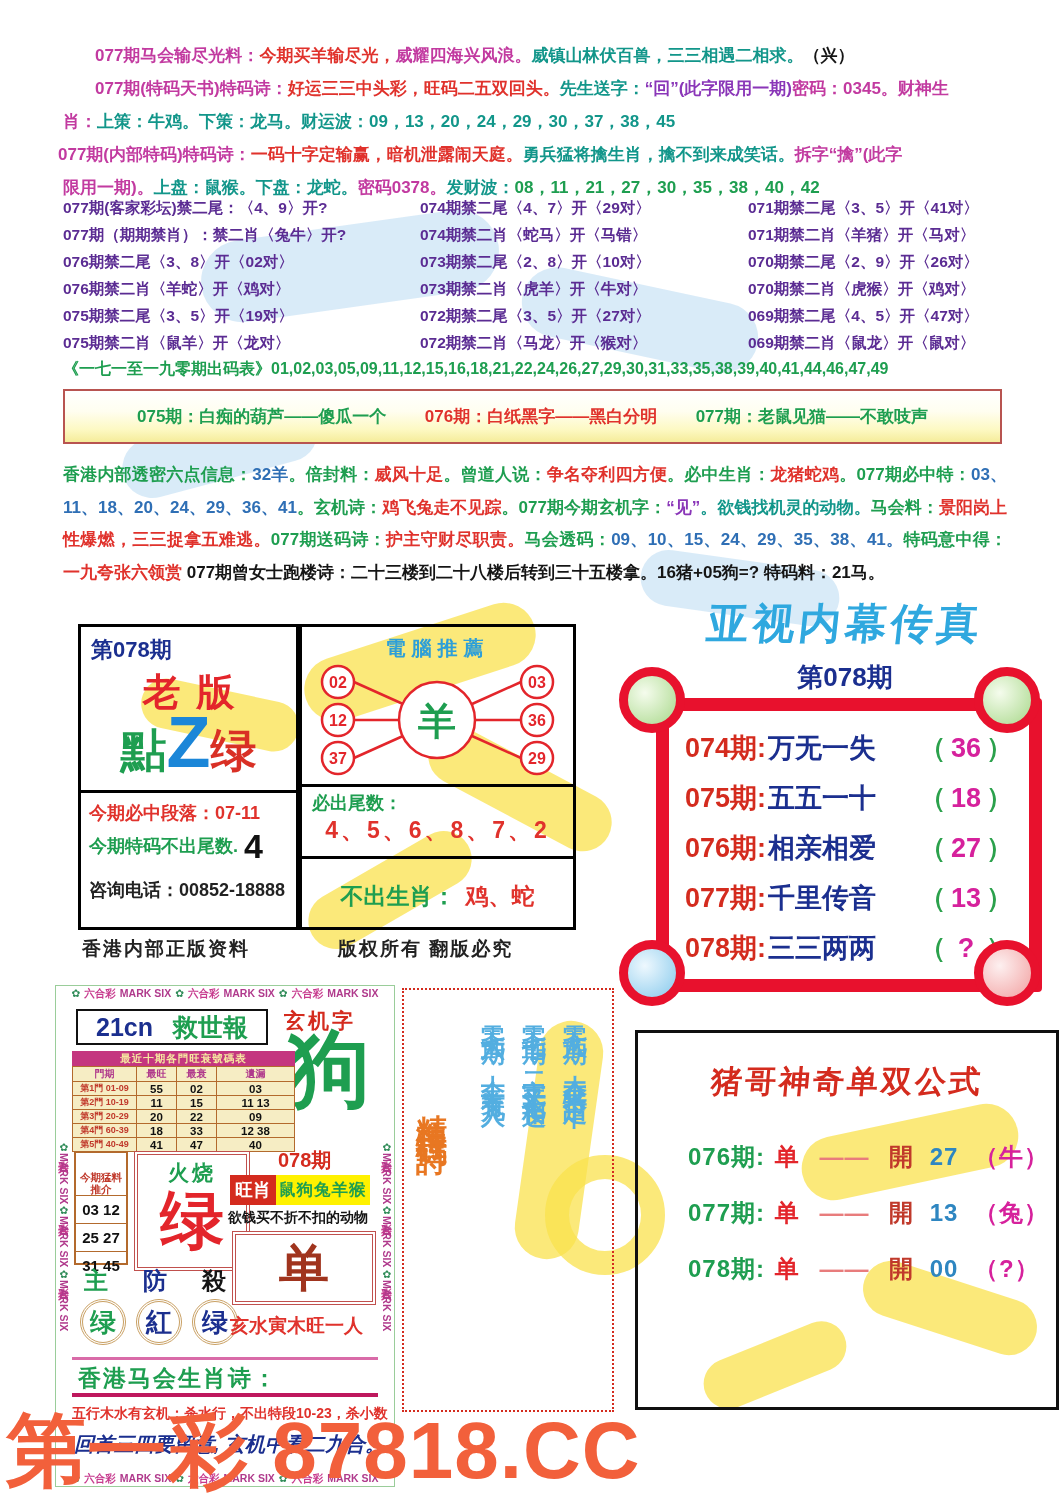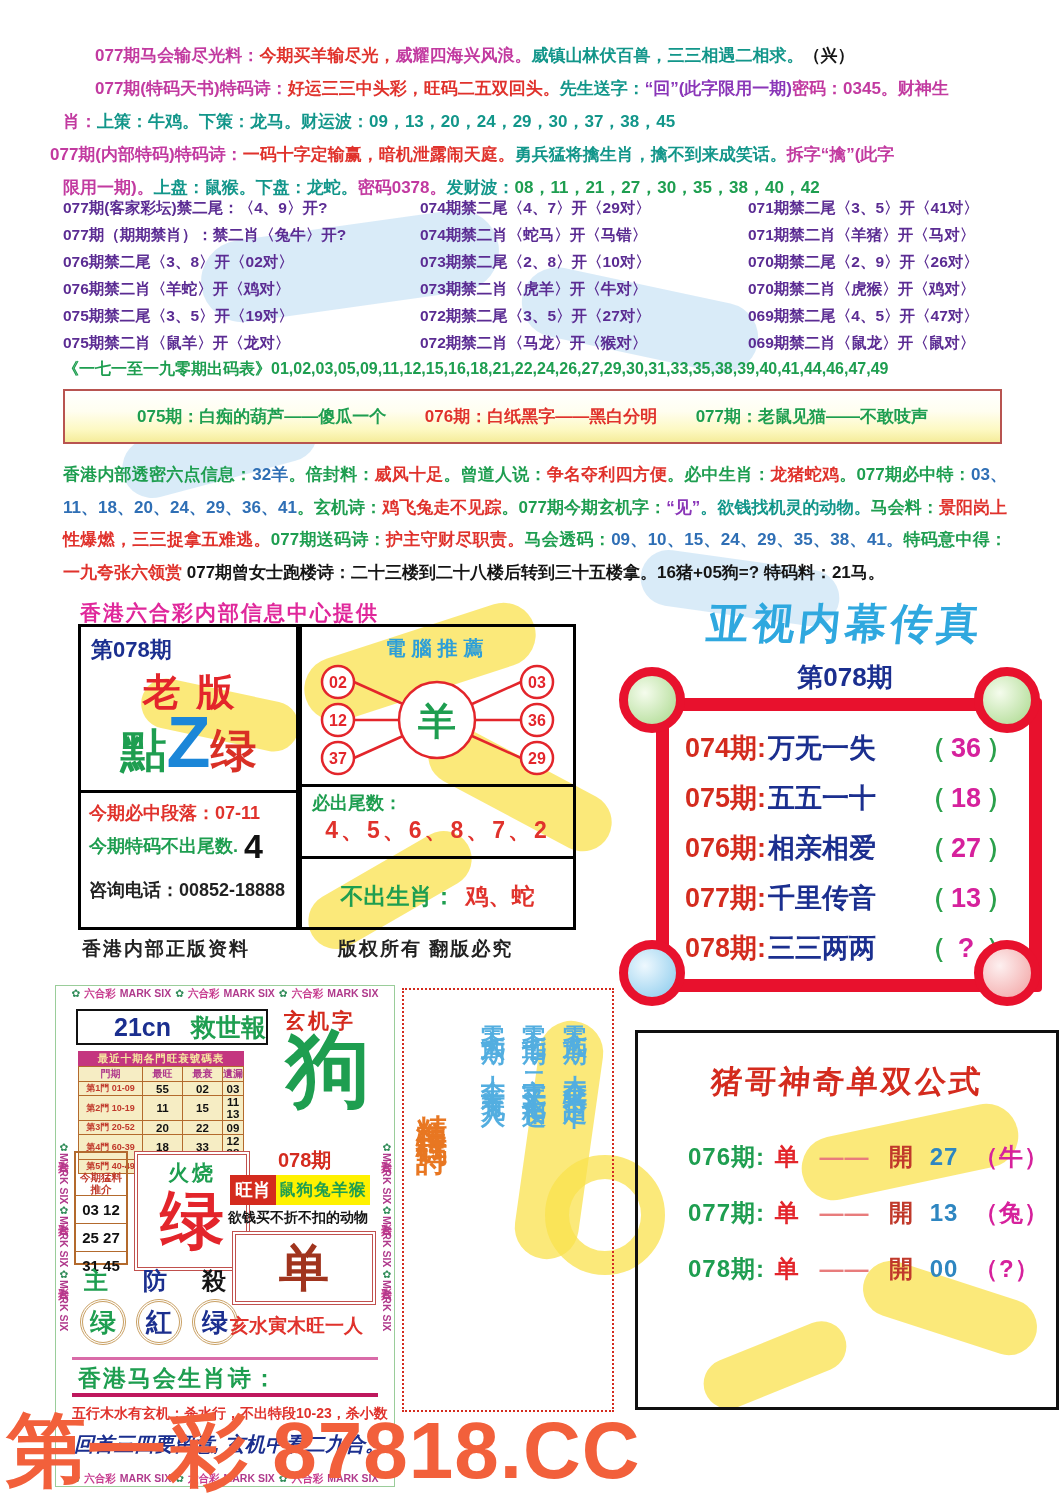--- a/index.html
+++ b/index.html
@@ -70,26 +70,26 @@
   
   .msix{position:absolute;left:55px;top:985px;width:340px;height:502px;background:#fff;border:1px solid #9ACD9A;z-index:1}
   .ms-strip{position:absolute;overflow:hidden;white-space:nowrap;font-size:10.5px;font-weight:bold;line-height:15px;text-align:center}
   .ms-top{left:0;right:0;top:0;height:15px}
   .ms-bot{left:0;right:0;bottom:0;height:15px}
   .ms-side{top:15px;bottom:15px;width:15px;writing-mode:vertical-rl;text-orientation:mixed;line-height:15px}
   .ms-left{left:0}.ms-right{right:0}
   .ms-f{color:#2E8B57;margin:0 2px}.ms-n{color:#C73B8E;margin:0 2px}.ms-m{color:#B03A8C;margin:0 2px}
   .ms-inner{position:absolute;left:16px;top:15px;right:16px;bottom:15px}
   .ms-brand{position:absolute;left:4px;top:8px;width:192px;height:36px;border:2px solid #111;
-            display:flex;align-items:center;justify-content:flex-end;gap:20px}
+            display:flex;align-items:center;justify-content:center;gap:20px}
   .ms-brand .b1{font-size:25px;font-weight:900;color:#1B2F8F}
   .ms-brand .b2{font-size:25px;font-weight:900;color:#1E9E50}
   .ms-xuanji{position:absolute;left:212px;top:6px;font-size:21px;font-weight:bold;color:#D42B1E;letter-spacing:3px}
   .ms-dog{position:absolute;left:214px;top:26px;font-size:84px;font-weight:900;color:#1E9E50;line-height:1}
-  .ms-tablew{position:absolute;left:6px;top:50px;width:166px}
+  .ms-tablew{position:absolute;left:0;top:50px;width:223px}
   .ms-ttitle{height:15px;background:#C4367F;color:#F6E7A0;font-size:10.5px;font-weight:bold;text-align:center;line-height:15px;letter-spacing:1px}
   .ms-tablew table{width:100%;border-collapse:collapse;background:#F6EDC4;font-size:10.5px}
   .ms-tablew th,.ms-tablew td{border:1px solid #B36A2D;height:13px;text-align:center;font-weight:bold;padding:0}
   .ms-tablew th{color:#B03A8C;font-size:10px}
   .ms-tablew td{color:#111;font-size:11.5px}
   .ms-tablew td.lblc{color:#C0392B;font-size:9px;white-space:nowrap}
   .ms-hot{position:absolute;left:2px;top:150px;width:54px;height:114px;border:2px solid #B36A2D;text-align:center}
   .ms-hot .hl{font-size:10.5px;font-weight:bold;color:#C0392B;line-height:12px;padding-top:18px}
   .ms-hot .hn{font-size:15px;font-weight:bold;color:#111;border-top:1px solid #B36A2D;line-height:27px}
   .ms-fire{position:absolute;left:62px;top:150px;width:116px;height:120px;border:4px double #C0504D;text-align:center;background:#fff}
@@ -152,21 +152,21 @@
 
   <div class="tline" style="left:95px;top:44px">
     
   <span class="c-mag">077期马会输尽光料：</span><span class="c-red">今期买羊输尽光，</span><span class="c-mag">威耀四海兴风浪。</span><span class="c-teal">威镇山林伏百兽，三三相遇二相求。</span><span class="c-blk">（兴）</span></div>
   <div class="tline" style="left:95px;top:77px">
     
   <span class="c-mag">077期(特码天书)特码诗：</span><span class="c-red">好运三三中头彩，旺码二五双回头。</span><span class="c-teal">先生送字：</span><span class="c-pur">“回”(此字限用一期)</span><span class="c-mag">密码：0345。财神生</span></div>
   <div class="tline" style="left:63px;top:110px">
     
   <span class="c-mag">肖：</span><span class="c-teal">上策：牛鸡。下策：龙马。财运波：</span><span class="c-teal">09，13，20，24，29，30，37，38，45</span></div>
-  <div class="tline" style="left:50px;top:143px">
+  <div class="tline" style="left:58px;top:143px">
     
   <span class="c-mag">077期(内部特码)特码诗：</span><span class="c-red">一码十字定输赢，暗机泄露闹天庭。</span><span class="c-teal">勇兵猛将擒生肖，擒不到来成笑话。</span><span class="c-mag">拆字“擒”(此字</span></div>
   <div class="tline" style="left:63px;top:176px">
     
   <span class="c-mag">限用一期)。</span><span class="c-teal">上盘：鼠猴。下盘：龙蛇。</span><span class="c-mag">密码0378。</span><span class="c-teal">发财波：</span><span class="c-grn">08，11，21，27，30，35，38，40，42</span></div>
 
   <div class="ban-col" style="left:63px;top:194px">
 
   <div class="ban-item">077期(客家彩坛)禁二尾：〈4、9〉开?</div>
       <div class="ban-item">077期（期期禁肖）：禁二肖〈兔牛〉开?</div>
@@ -202,21 +202,20 @@
 
   <span class="c-grn">075期：白痴的葫芦——傻瓜一个</span>
       <span class="c-red">076期：白纸黑字——黑白分明</span>
       <span class="c-grn">077期：老鼠见猫——不敢吱声</span>
     </div>
 
   <div class="insider">
     
   <span class="c-grn">香港内部透密六点信息：</span><span class="c-blu">32羊</span><span class="c-grn">。倍封料：</span><span class="c-red">威风十足</span><span class="c-grn">。曾道人说：</span><span class="c-red">争名夺利四方便</span><span class="c-grn">。必中生肖：</span><span class="c-red">龙猪蛇鸡</span><span class="c-grn">。077期必中特：</span><span class="c-blu">03、11、18、20、24、29、36、41</span><span class="c-grn">。玄机诗：</span><span class="c-red">鸡飞兔走不见踪</span><span class="c-grn">。077期今期玄机字：</span><span class="c-pur">“见”</span><span class="c-teal">。欲钱找机灵的动物。</span><span class="c-grn">马会料：</span><span class="c-red">景阳岗上性爆燃，三三捉拿五难逃。</span><span class="c-grn">077期送码诗：</span><span class="c-red">护主守财尽职责。</span><span class="c-grn">马会透码：</span><span class="c-blu">09、10、15、24、29、35、38、41。</span><span class="c-grn">特码意中得：</span><span class="c-red">一九夸张六领赏 </span><span class="c-blk">077期曾女士跑楼诗：二十三楼到二十八楼后转到三十五楼拿。</span><span class="c-blk">16猪+05狗=? 特码料：21马。</span></div>
 
-  <div class="lp-header">香港六合彩内部信息中心提供</div>
 
   <div class="lp-left">
     <div class="lb-top">
       <div class="lb-issue">第078期</div>
       <div class="lb-old">老版</div>
       <div class="lb-dotz">
         <span class="lb-dot">點</span>
         <span class="lb-z">Z</span>
         <span class="lb-lv">绿</span>
       </div>
@@ -369,21 +368,21 @@
               </tr>
 
               <tr>
                 <td class="lblc"><span>第2門</span> <span>10-19</span></td>
                 <td>11</td>
                 <td>15</td>
                 <td>11 13</td>
               </tr>
 
               <tr>
-                <td class="lblc"><span>第3門</span> <span>20-52</span></td>
+                <td class="lblc"><span>第3門</span> <span>20-29</span></td>
                 <td>20</td>
                 <td>22</td>
                 <td>09</td>
               </tr>
 
               <tr>
                 <td class="lblc"><span>第4門</span> <span>60-39</span></td>
                 <td>18</td>
                 <td>33</td>
                 <td>12 38</td>

